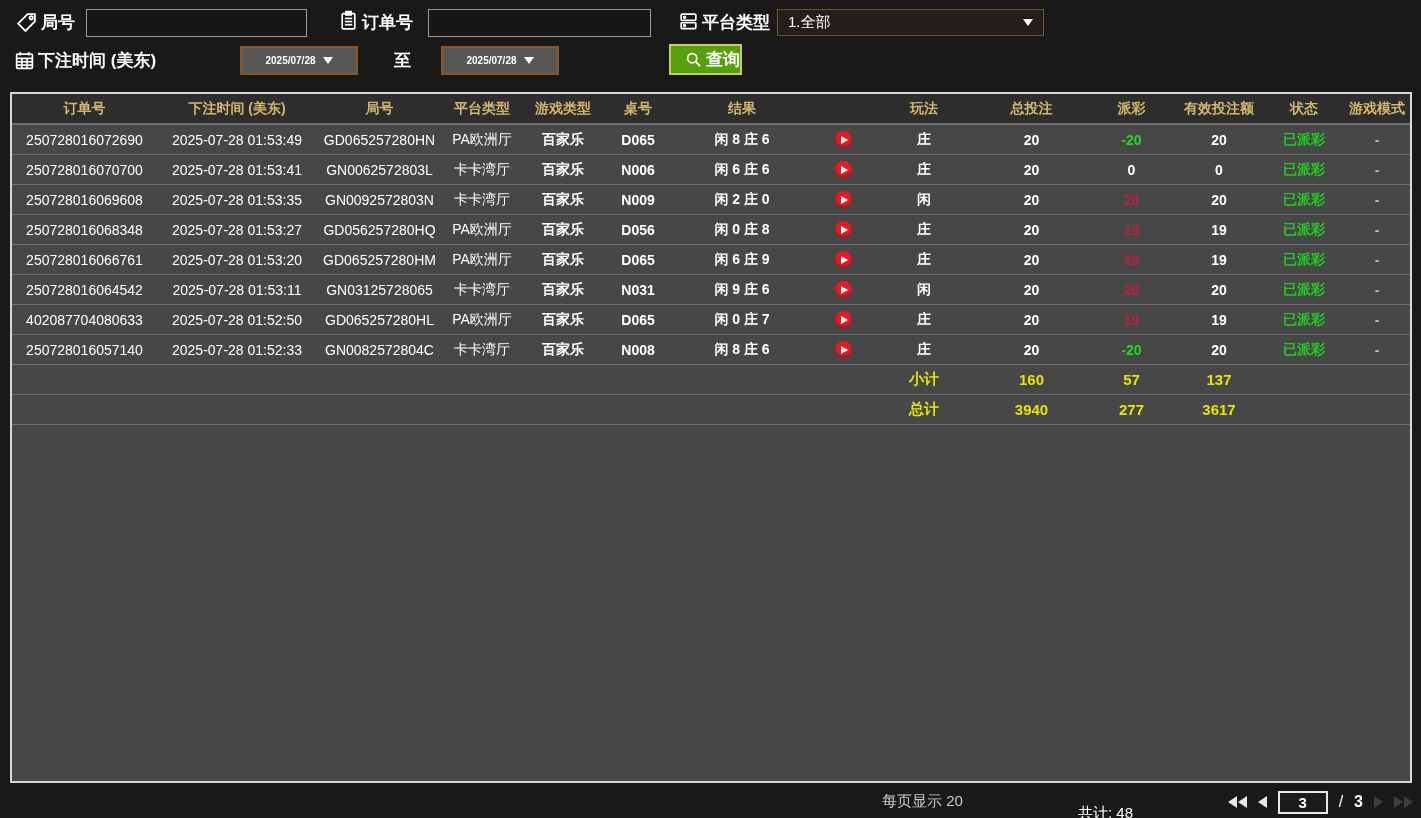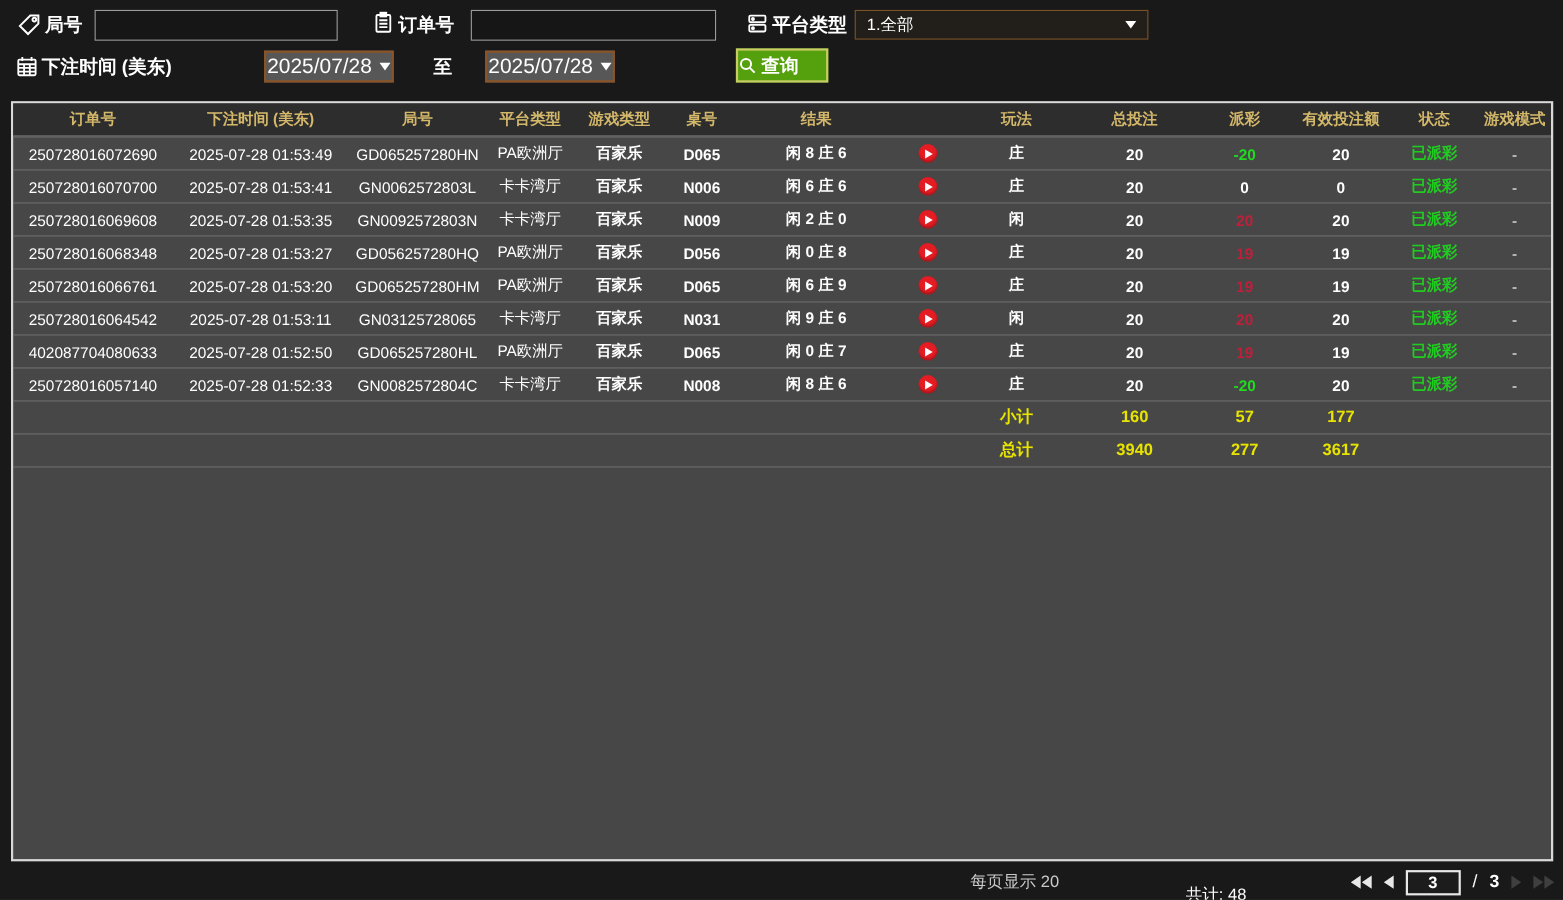--- a/index.html
+++ b/index.html
@@ -19,23 +19,23 @@
   html,body{width:1421px;height:818px;overflow:hidden}
   body{background:var(--page-bg);font-family:"Liberation Sans","DejaVu Sans",sans-serif;color:#fff;position:relative}
 
   
   .flabel{position:absolute;font-size:17px;font-weight:700;line-height:30px;color:#fff;white-space:nowrap}
   .ficon{position:absolute;width:21px;height:21px}
   .tinput{position:absolute;height:28px;background:#161616;border:1px solid #9b9b9b;color:#fff;font-size:15px;padding:0 6px;font-family:inherit}
   .dropdown{position:absolute;height:27px;background:#221f1a;border:1px solid #7a5228;display:flex;align-items:center;padding:0 10px;cursor:pointer}
   .dropdown .val{font-size:15px;color:#fff;flex:1;text-align:left}
   .datebtn{position:absolute;width:118px;height:29px;background:#575757;border:2px solid #8a5426;display:flex;align-items:center;justify-content:center;gap:7px;cursor:pointer}
-  .datebtn .val{font-size:19px;font-weight:400;color:#fff}
+  .datebtn .val{font-size:10px;font-weight:700;color:#fff}
   .tri-d{width:0;height:0;border-left:5px solid transparent;border-right:5px solid transparent;border-top:7px solid #fff}
-  .querybtn{position:absolute;left:669px;top:44px;width:84px;height:31px;background:var(--query-green);border:2px solid #c9cc66;display:flex;align-items:center;justify-content:flex-start;gap:3px;cursor:pointer}
+  .querybtn{position:absolute;left:669px;top:44px;width:73px;height:31px;background:var(--query-green);border:2px solid #c9cc66;display:flex;align-items:center;justify-content:flex-end;gap:3px;cursor:pointer}
   .querybtn .lbl{color:#fff;font-size:17px;font-weight:700}
 
   
   .table{position:absolute;left:10px;top:92px;width:1402px;height:691px;background:var(--table-bg);border:2px solid var(--table-border);display:flex;flex-direction:column}
   .tr{display:flex;height:30px;align-items:center;flex:none}
   .tr + .tr{border-top:1px solid var(--row-sep)}
   .thead{background:var(--header-bg);border-bottom:1px solid var(--row-sep)}
   .thead .td{color:var(--gold);font-weight:700;font-size:14px}
   .td{display:flex;align-items:center;justify-content:center;font-size:14px;white-space:nowrap;overflow:hidden}
   .c1{width:145px}.c2{width:160px}.c3{width:125px}.c4{width:80px}.c5{width:82px}
@@ -313,21 +313,21 @@
       <span class="td c2"></span>
       <span class="td c3"></span>
       <span class="td c4"></span>
       <span class="td c5"></span>
       <span class="td c6"></span>
       <span class="td c7"></span>
       <span class="td c8"></span>
     <span class="td c9">小计</span>
     <span class="td c10">160</span>
     <span class="td c11">57</span>
-    <span class="td c12">177</span>
+    <span class="td c12">137</span>
     <span class="td c13"></span>
       <span class="td c14"></span>
   </div>
 
   <div class="tr sumrow">
     <span class="td c1"></span>
       <span class="td c2"></span>
       <span class="td c3"></span>
       <span class="td c4"></span>
       <span class="td c5"></span>

